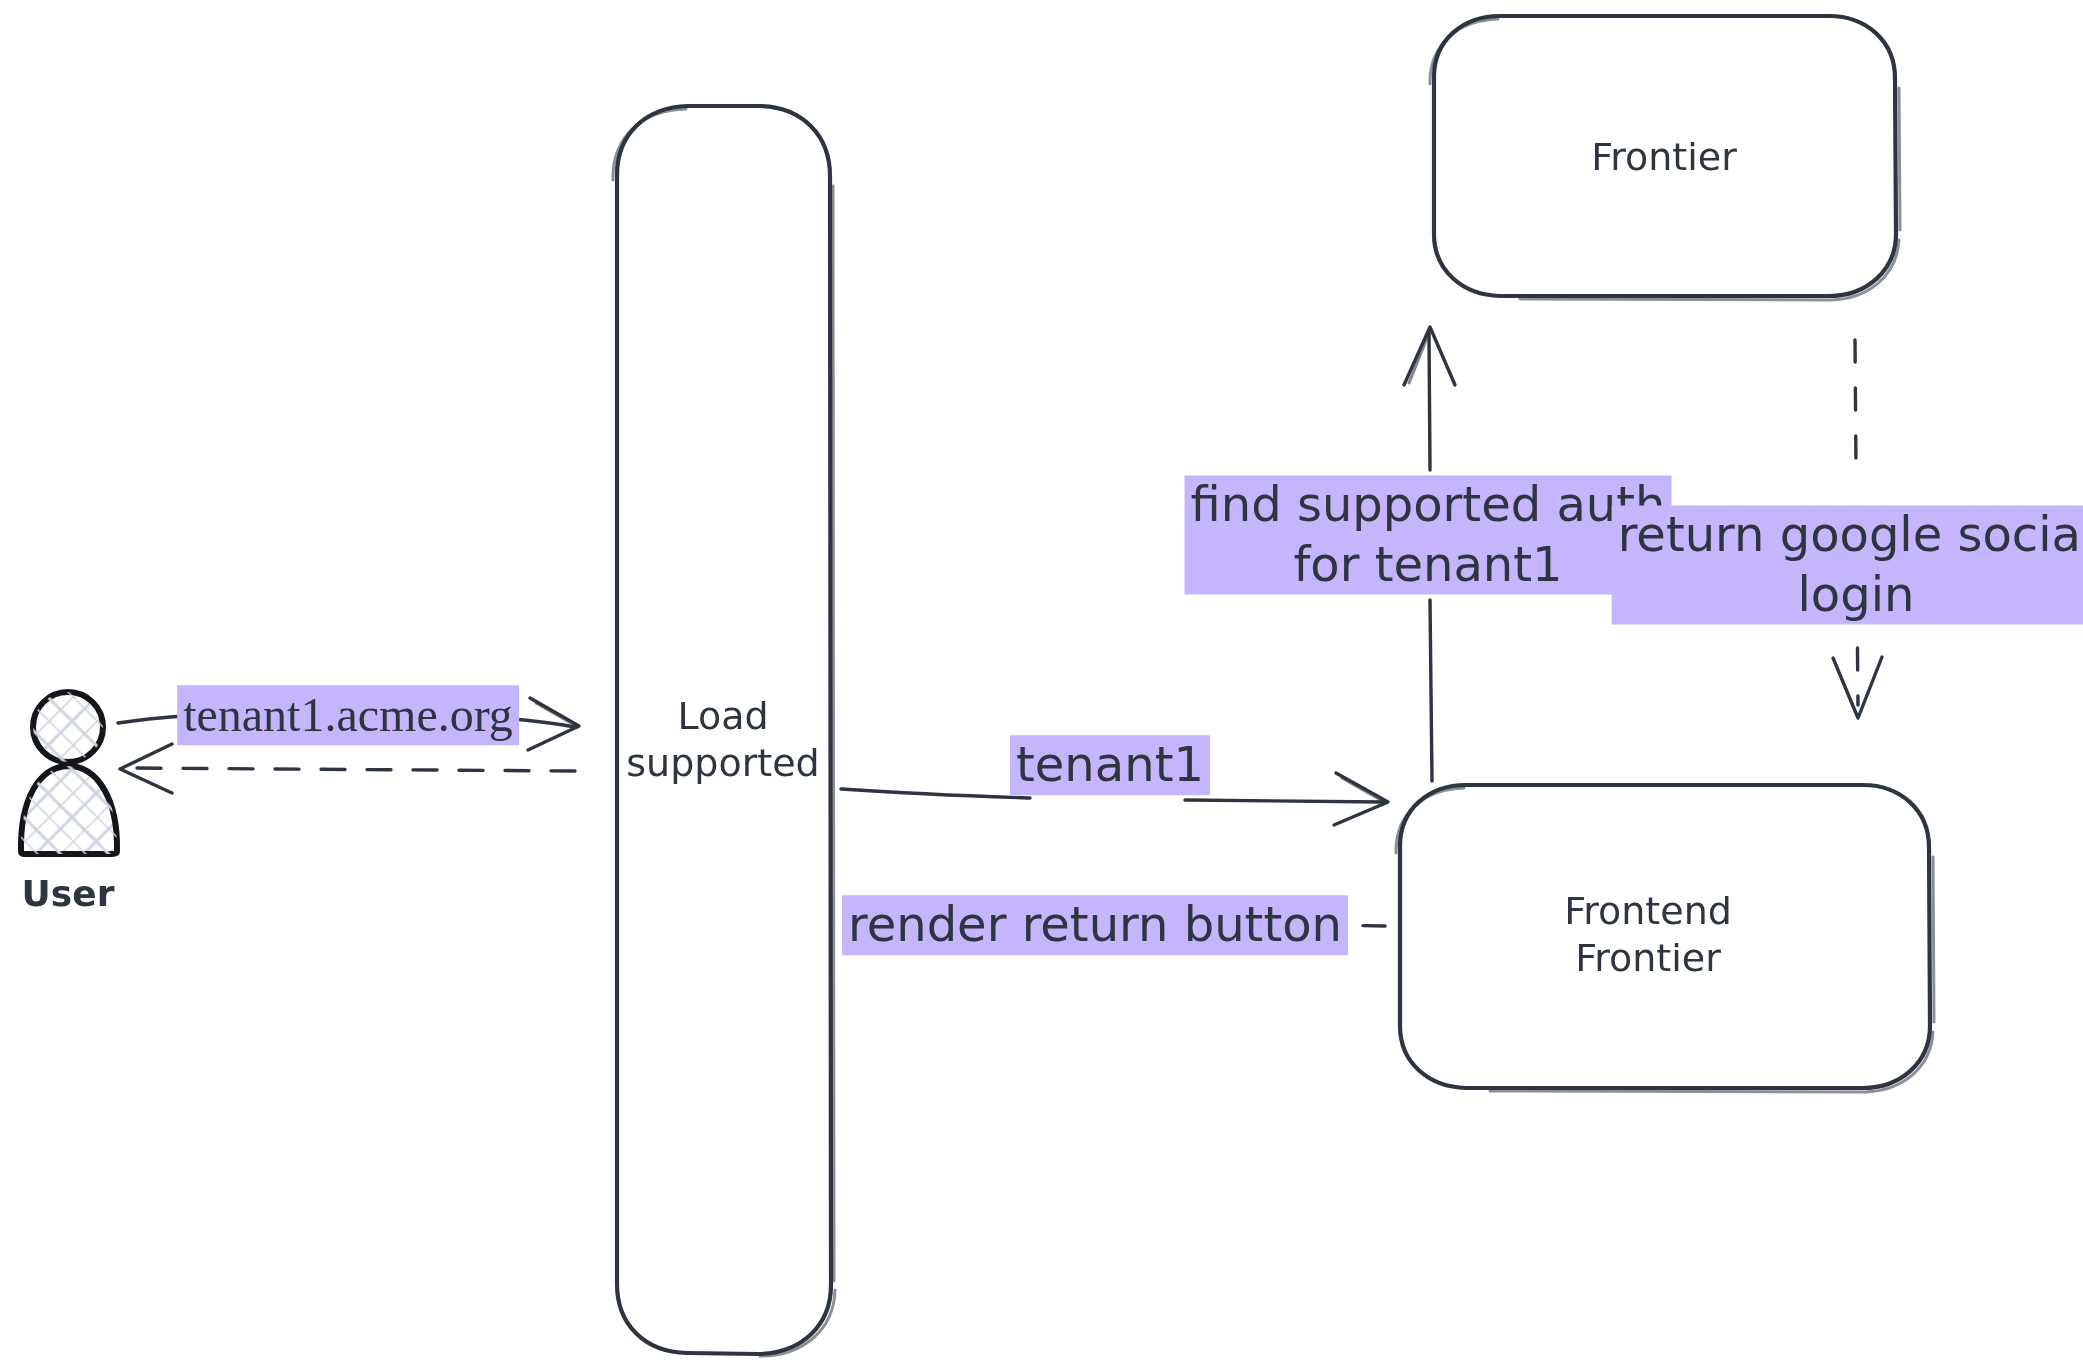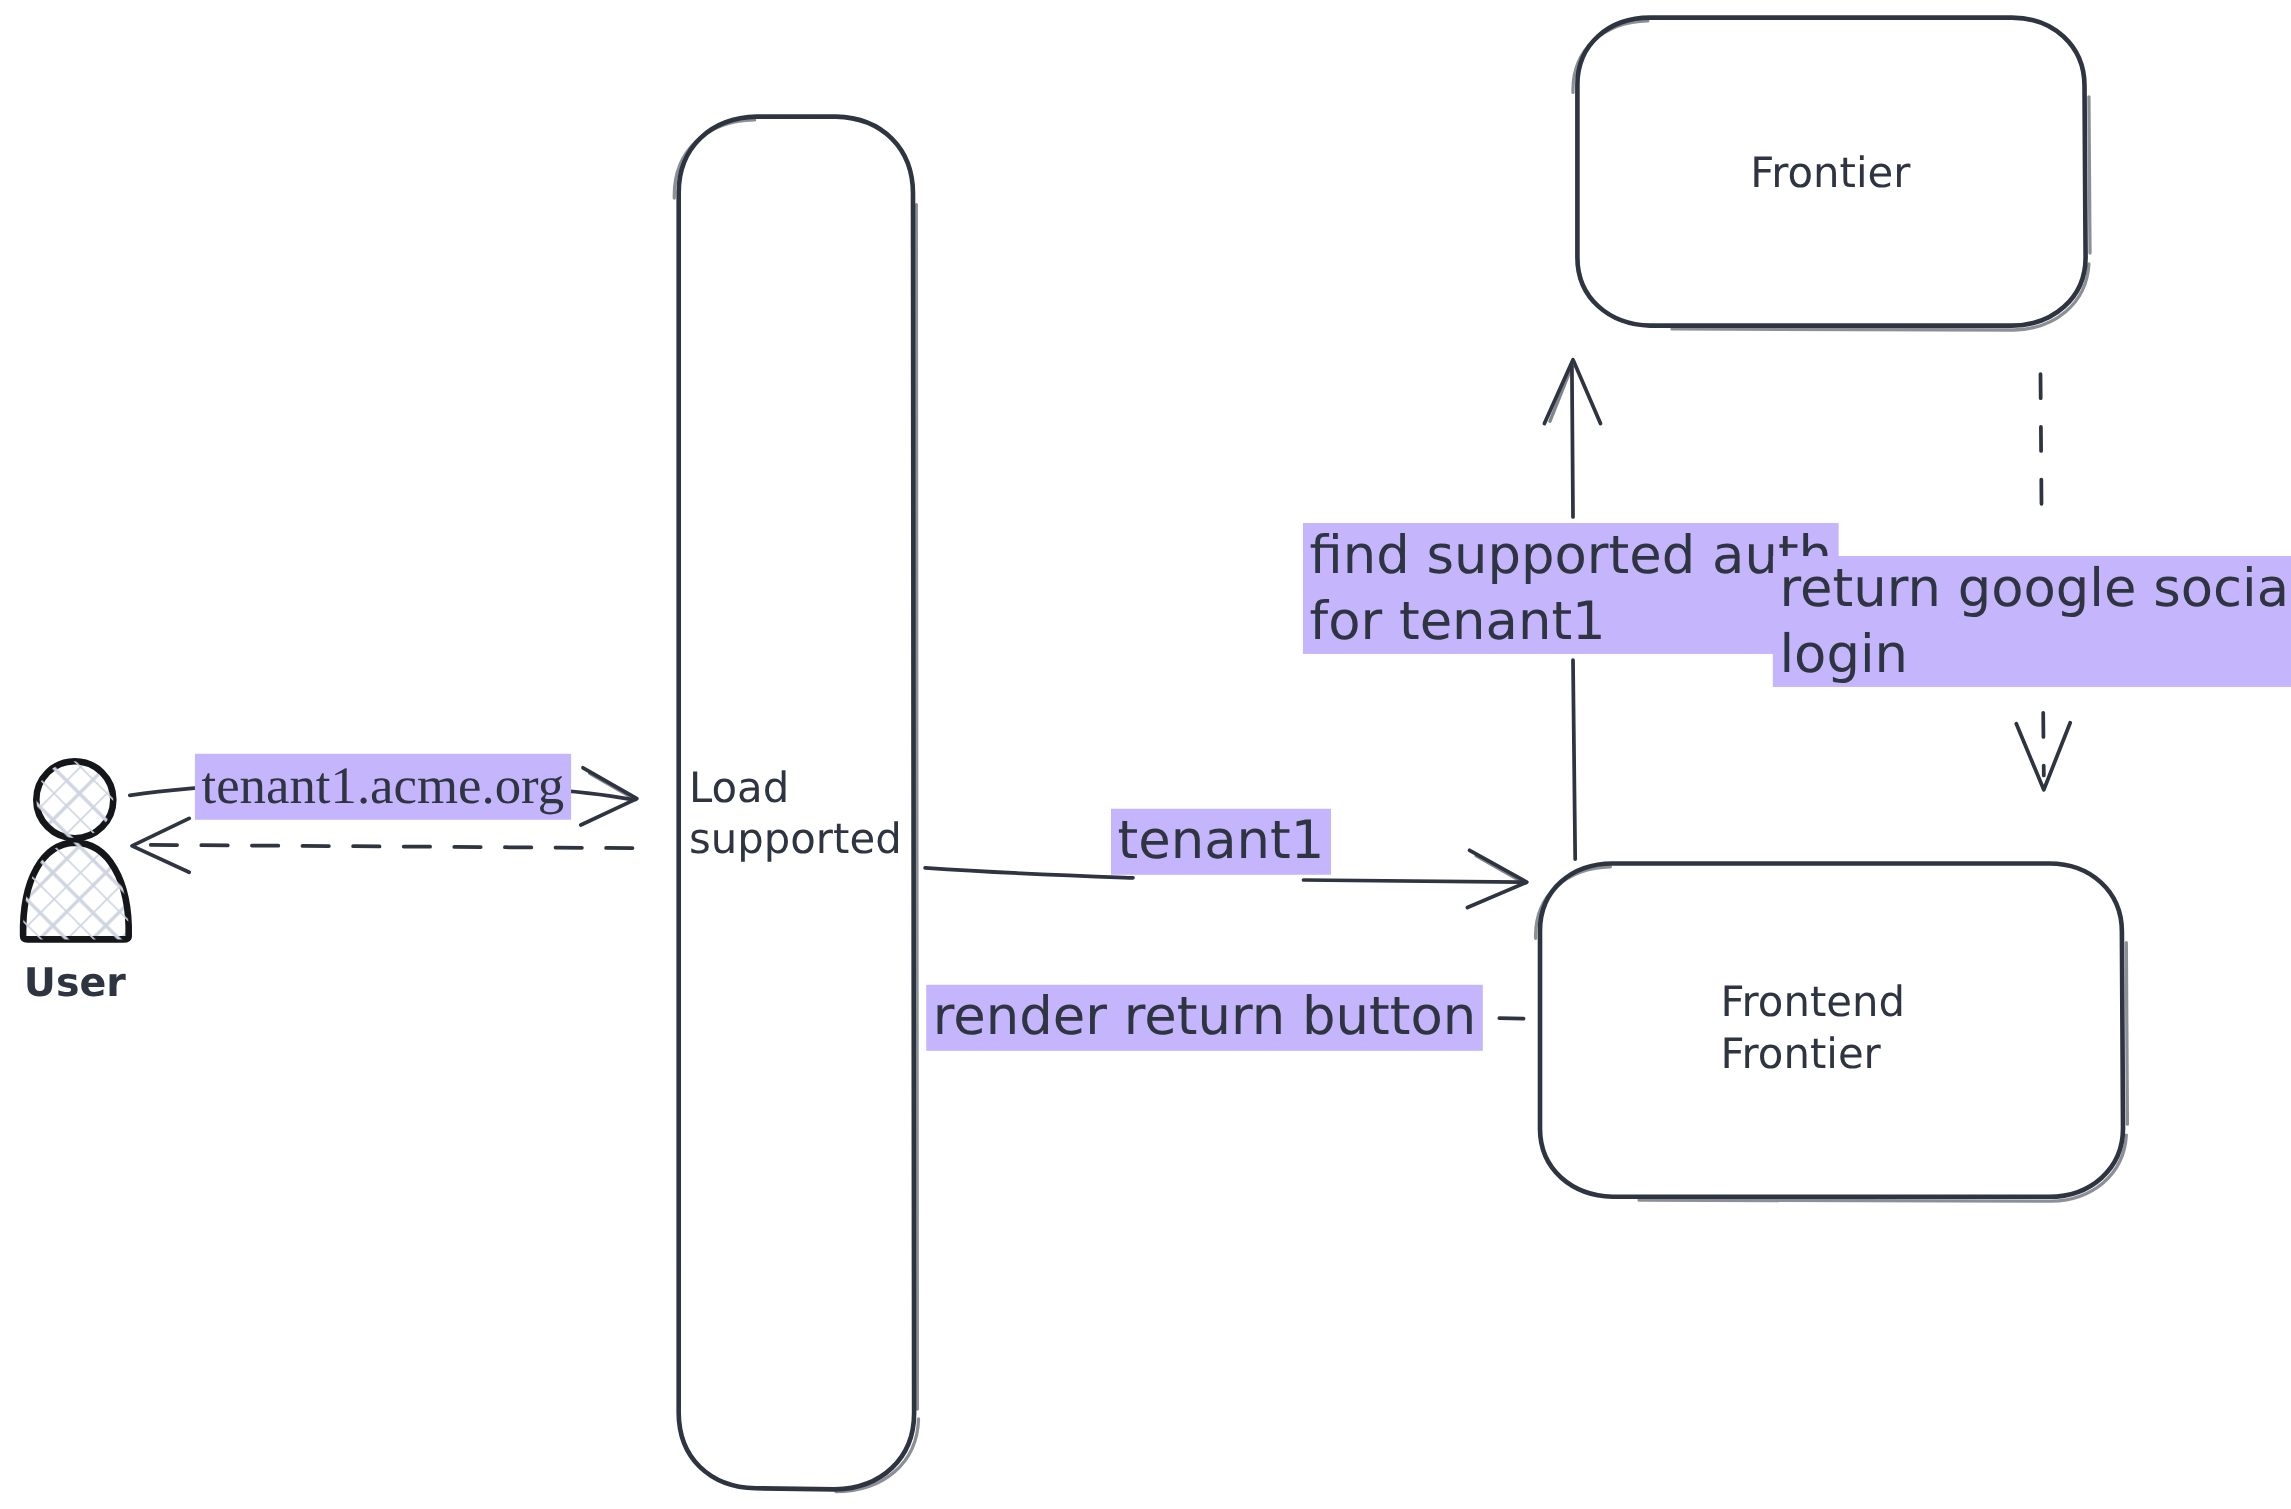--- a/index.html
+++ b/index.html
@@ -23,20 +23,21 @@
     position: absolute;
     top: 0;
     left: 0;
     width: 2083px;
     height: 1372px;
   }
   .node-label, .edge-label, .actor-label {
     position: absolute;
     color: #2e3440;
     font-family: "DejaVu Sans", sans-serif;
+    text-align: center;
     line-height: 1.24;
     white-space: pre;
     user-select: none;
   }
   .node-label {
     font-size: 38px;
     transform: translate(-50%, -50%);
   }
   .edge-label {
     font-size: 48px;

